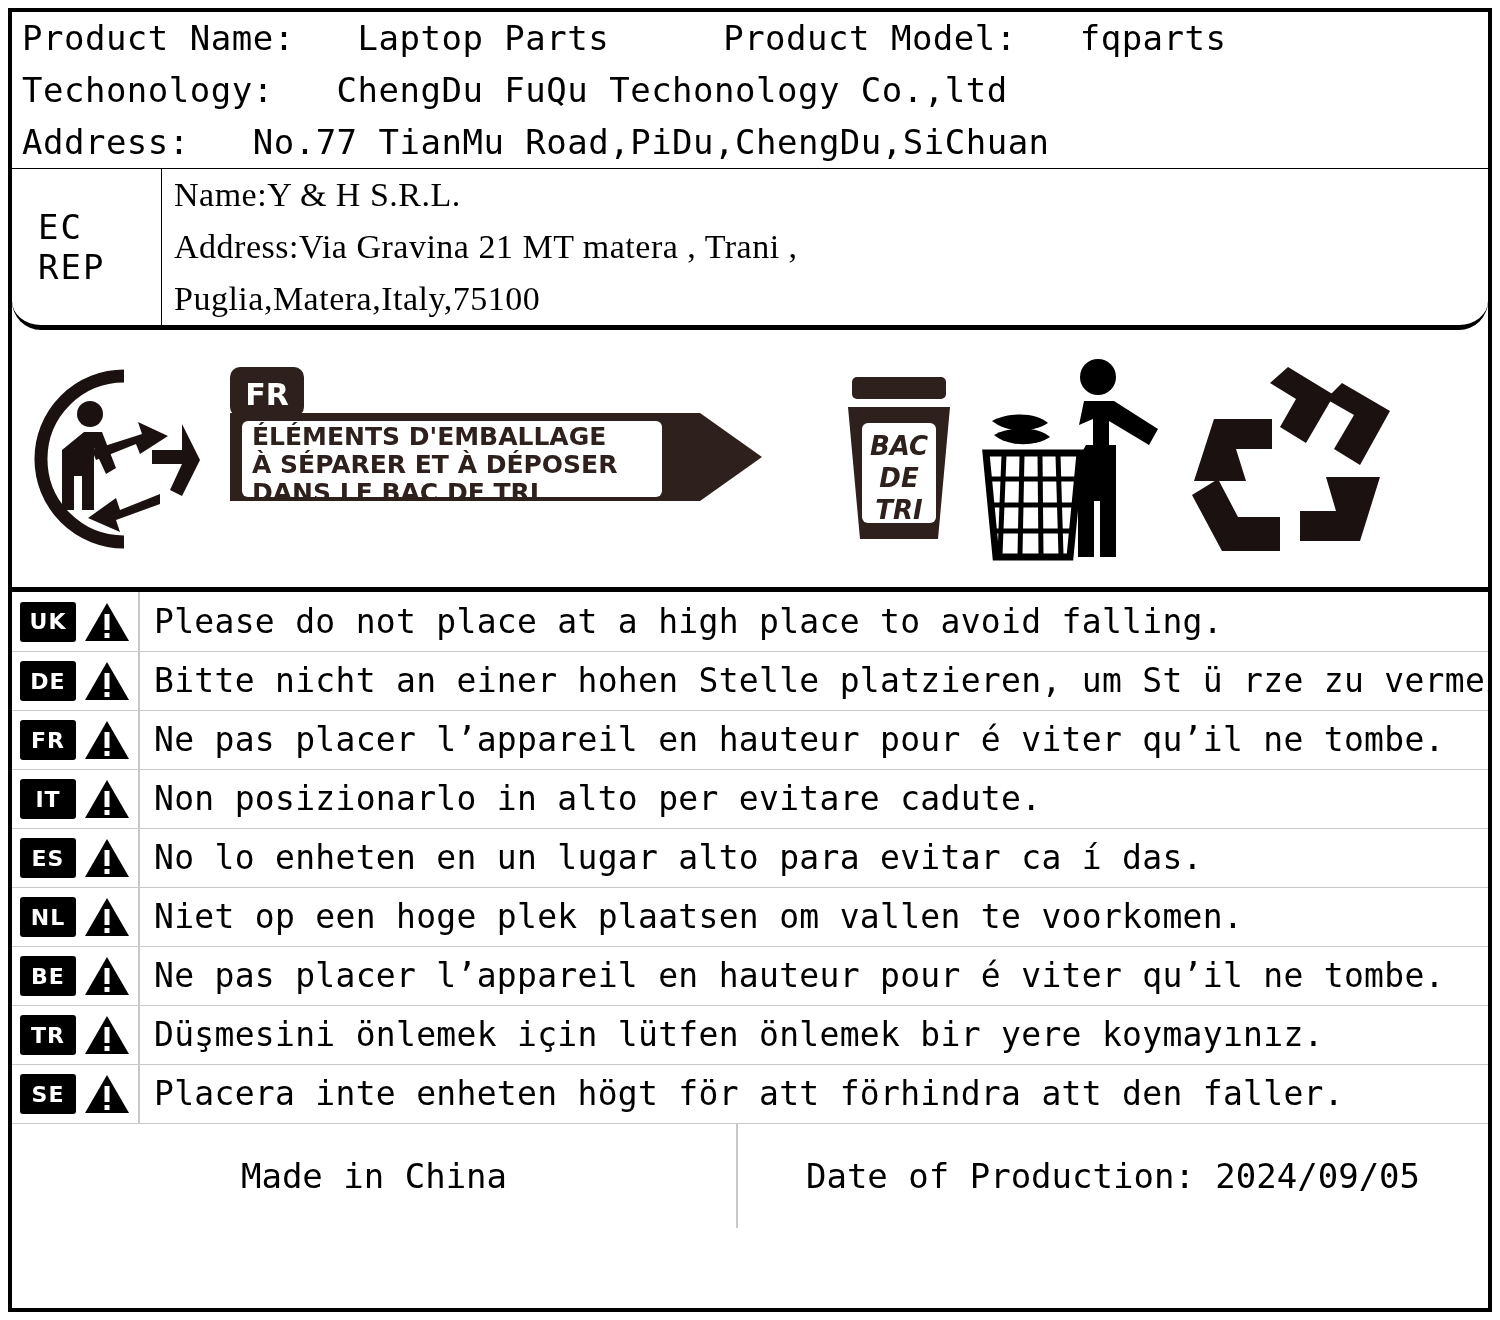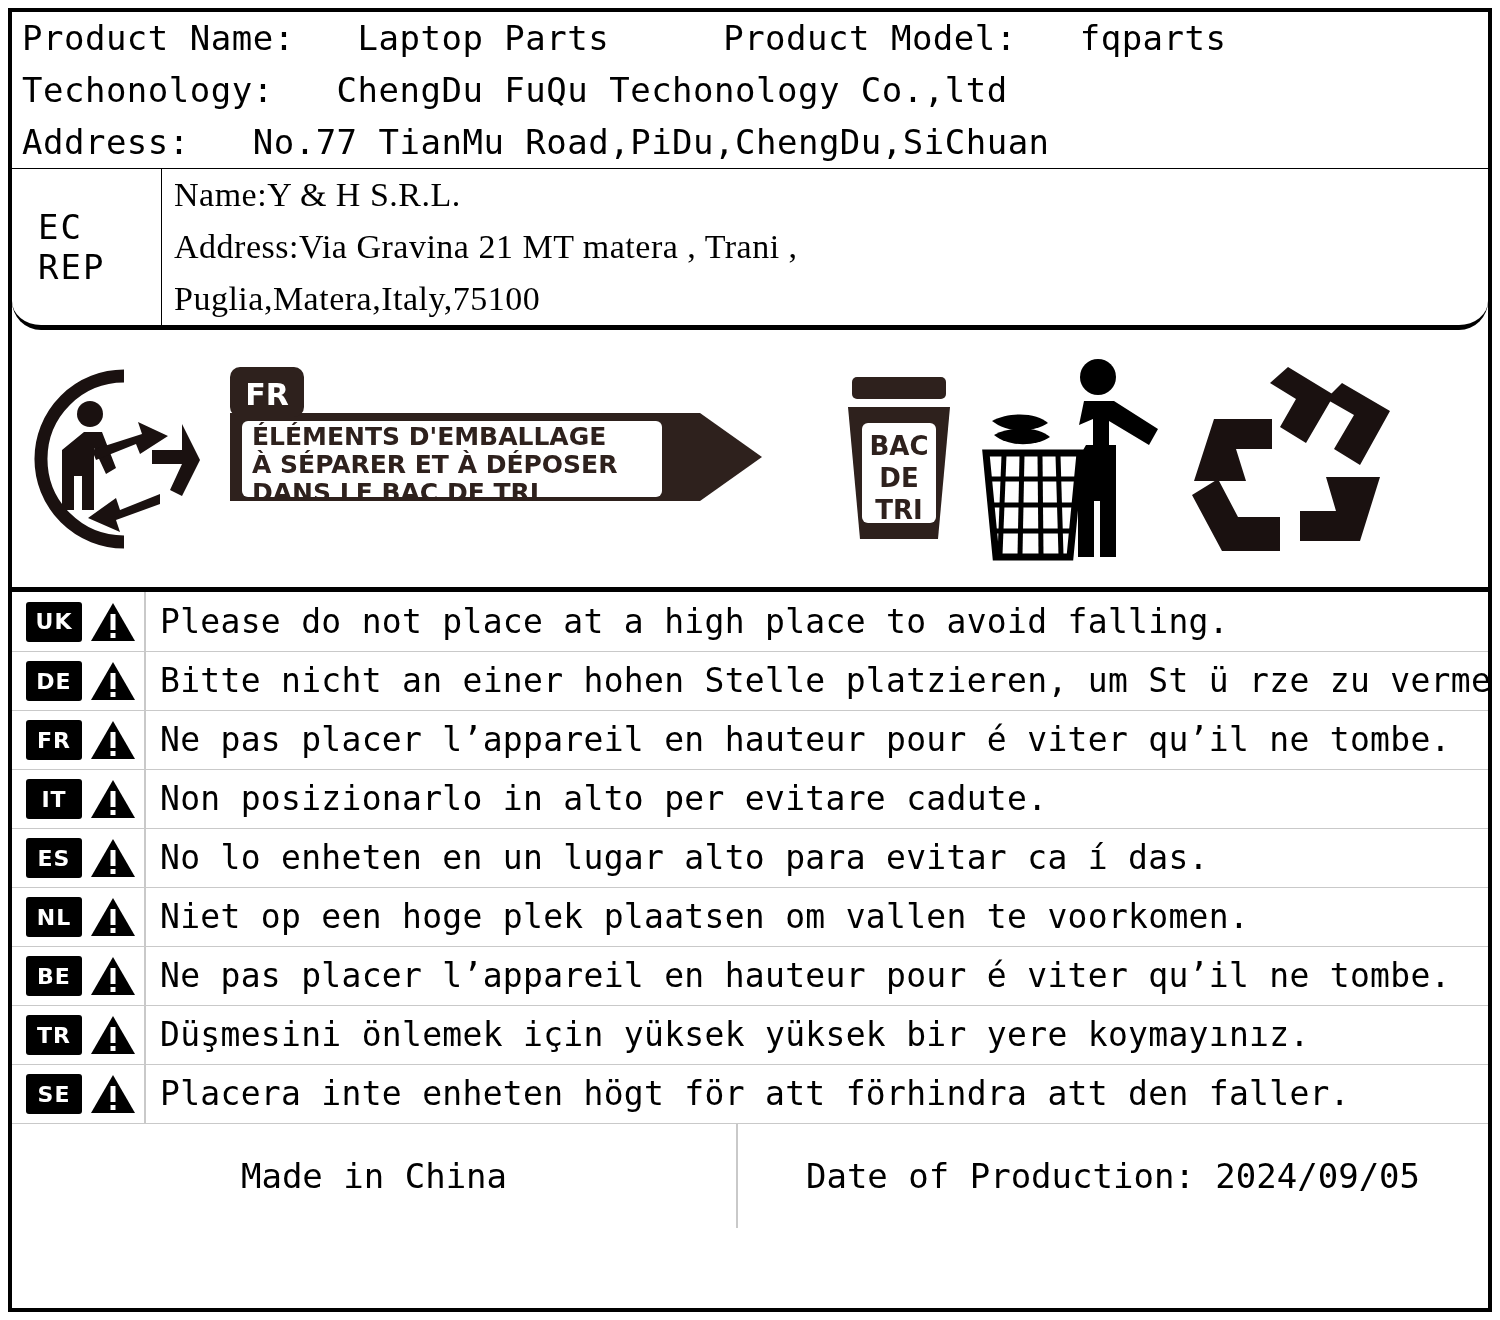--- a/index.html
+++ b/index.html
@@ -84,20 +84,21 @@
     border-bottom: 5px solid #000;
     display: flex;
     align-items: center;
     padding: 0 20px;
     gap: 18px;
   }
   .picto-item {
     display: flex;
     align-items: center;
     justify-content: center;
+    font-style: italic;
   }
   .fr-banner {
     display: flex;
     align-items: center;
     height: 196px;
   }
 
   
   .sec-warn {
     position: relative;
@@ -109,21 +110,21 @@
     height: 59px;
     box-sizing: border-box;
   }
   .warn-row + .warn-row {
     border-top: 1px solid #c9c9c9;
   }
   .cc-badge {
     flex: 0 0 56px;
     width: 56px;
     height: 40px;
-    margin-left: 14px;
+    margin-left: 8px;
     background: #000;
     color: #fff;
     font-family: "DejaVu Sans", sans-serif;
     font-size: 22px;
     font-weight: bold;
     display: flex;
     align-items: center;
     justify-content: center;
     border-radius: 3px;
     letter-spacing: 1px;
@@ -380,21 +381,21 @@
       <div class="warn-row">
         <div class="cc-badge">TR</div>
         <div class="warn-icon">
           <svg width="46" height="42" viewBox="0 0 46 42">
               <path d="M23 2 L45 40 H1 Z" fill="#000"></path>
               <rect x="20.5" y="13" width="5" height="16" fill="#fff"></rect>
               <rect x="20.5" y="32" width="5" height="5" fill="#fff"></rect>
             </svg>
         </div>
         <div class="warn-sep"></div>
-        <div class="warn-text">Düşmesini önlemek için yüksek yüksek bir yere koymayınız.</div>
+        <div class="warn-text">Düşmesini önlemek için lütfen önlemek bir yere koymayınız.</div>
       </div>
 
       <div class="warn-row">
         <div class="cc-badge">SE</div>
         <div class="warn-icon">
           <svg width="46" height="42" viewBox="0 0 46 42">
               <path d="M23 2 L45 40 H1 Z" fill="#000"></path>
               <rect x="20.5" y="13" width="5" height="16" fill="#fff"></rect>
               <rect x="20.5" y="32" width="5" height="5" fill="#fff"></rect>
             </svg>

